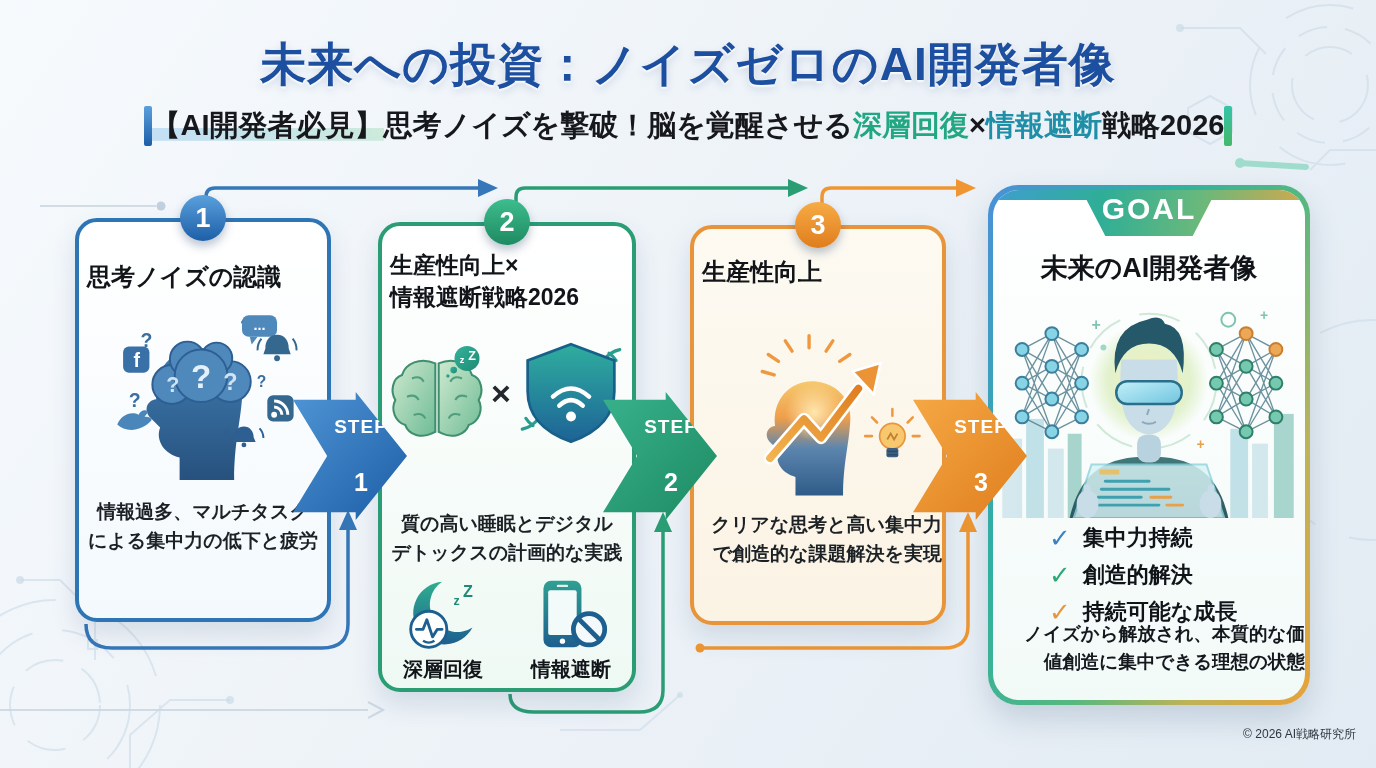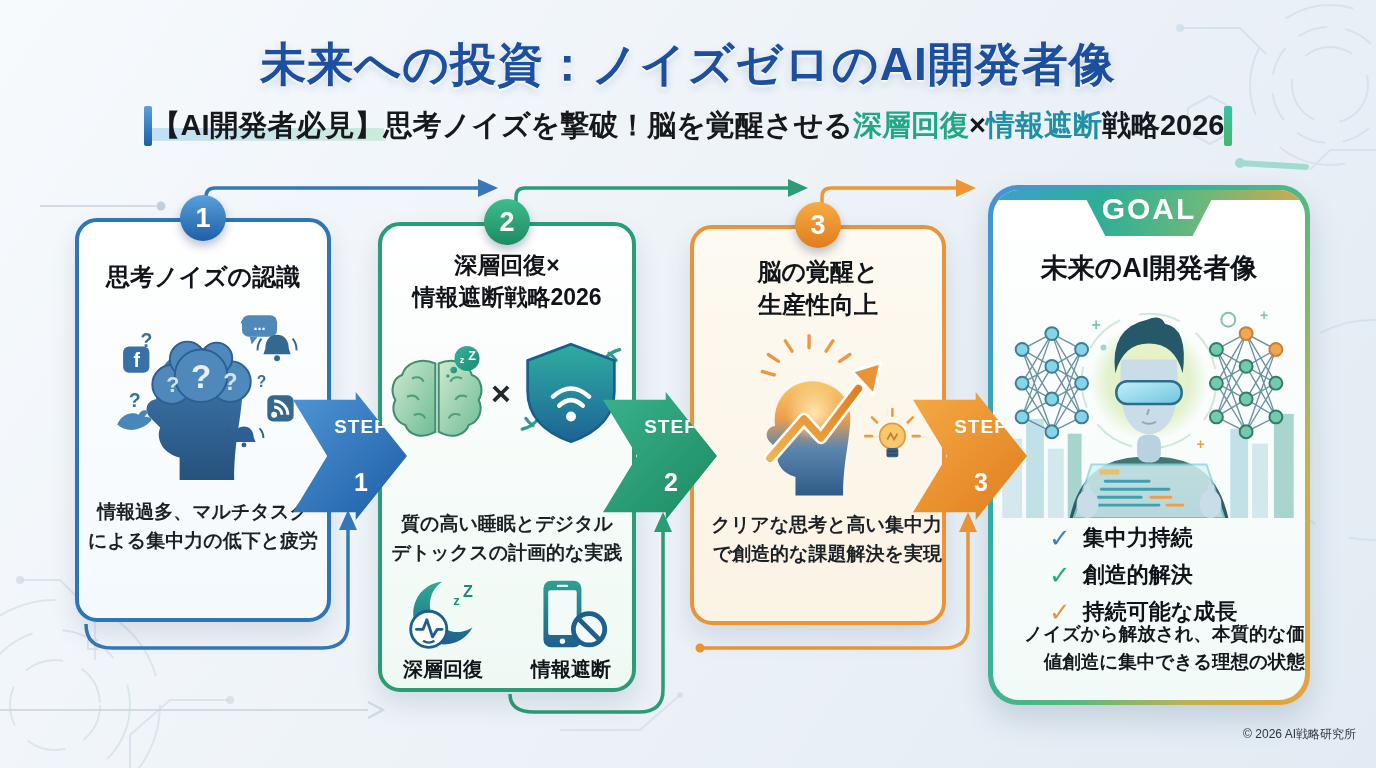--- a/index.html
+++ b/index.html
@@ -37,21 +37,21 @@
   #card3 { left:690px; top:225px; width:256px; height:400px; border:4px solid #e8943a;
     background:linear-gradient(180deg,#fdfaf2,#fbf3e4); }
 
   .badge { position:absolute; left:50%; top:-27px; margin-left:-23px; width:46px; height:46px;
     border-radius:50%; display:flex; align-items:center; justify-content:center;
     color:#fff; font-size:27px; font-weight:700; box-shadow:0 5px 10px rgba(30,60,100,.3); }
   .badge.b1 { background:linear-gradient(180deg,#5aa0dc,#1d5fa8); }
   .badge.b2 { background:linear-gradient(180deg,#3dbd8e,#1f8a62); }
   .badge.b3 { background:linear-gradient(180deg,#f6ab45,#e07d1d); }
 
-  .c-title { position:absolute; left:0; width:100%; text-align:center;
+  .c-title { position:absolute; left:8px; width:100%; 
     font-weight:700; color:#111418; line-height:1.38; }
   #card1 .c-title { top:38px; font-size:24px; }
   #card2 .c-title { top:24px; font-size:23px; }
   #card3 .c-title { top:26px; font-size:24px; }
   .c-desc { position:absolute; left:0; width:100%; text-align:center;
     font-weight:700; color:#1c2126; font-size:19px; line-height:1.5; }
   #card1 .c-desc { top:276px; }
   #card2 .c-desc { top:284px; }
   #card3 .c-desc { top:282px;text-align:right; }
 
@@ -230,21 +230,21 @@
     </svg>
     <div class="c-desc">
       <div>情報過多、マルチタスク</div>
       <div>による集中力の低下と疲労</div>
     </div>
   </div>
 
   <div id="card2" class="card">
     <div class="badge b2">2</div>
     <div class="c-title">
-      <div>深層回復×</div>
+      <div>生産性向上×</div>
       <div>情報遮断戦略2026</div>
     </div>
     <div class="ill-row">
       <svg width="100" height="112" viewBox="0 0 120 115">
         <defs>
           <linearGradient id="bg2" x1="0" y1="0" x2="1" y2="1">
             <stop offset="0" stop-color="#cfe9cf"></stop>
               <stop offset="1" stop-color="#6fbc96"></stop>
           </linearGradient>
           <linearGradient id="zg2" x1="0" y1="0" x2="1" y2="1">
@@ -318,21 +318,20 @@
           <line x1="53" y1="43" x2="75" y2="65" stroke="#1d5f8f" stroke-width="5" stroke-linecap="round"></line>
         </svg>
         <div class="lbl">情報遮断</div>
       </div>
     </div>
   </div>
 
   <div id="card3" class="card">
     <div class="badge b3">3</div>
     <div class="c-title">
-      <div>脳の覚醒と</div>
       <div>生産性向上</div>
     </div>
     <svg id="ill3" class="ill-center" width="240" height="170" viewBox="0 0 245 200">
       <defs>
         <linearGradient id="hg3" x1="0" y1="0" x2="0" y2="1">
           <stop offset="0" stop-color="#f6c96f"></stop>
             <stop offset="0.32" stop-color="#ef9e4a"></stop>
           <stop offset="0.58" stop-color="#5d86ae"></stop>
             <stop offset="1" stop-color="#2e5b88"></stop>
         </linearGradient>

